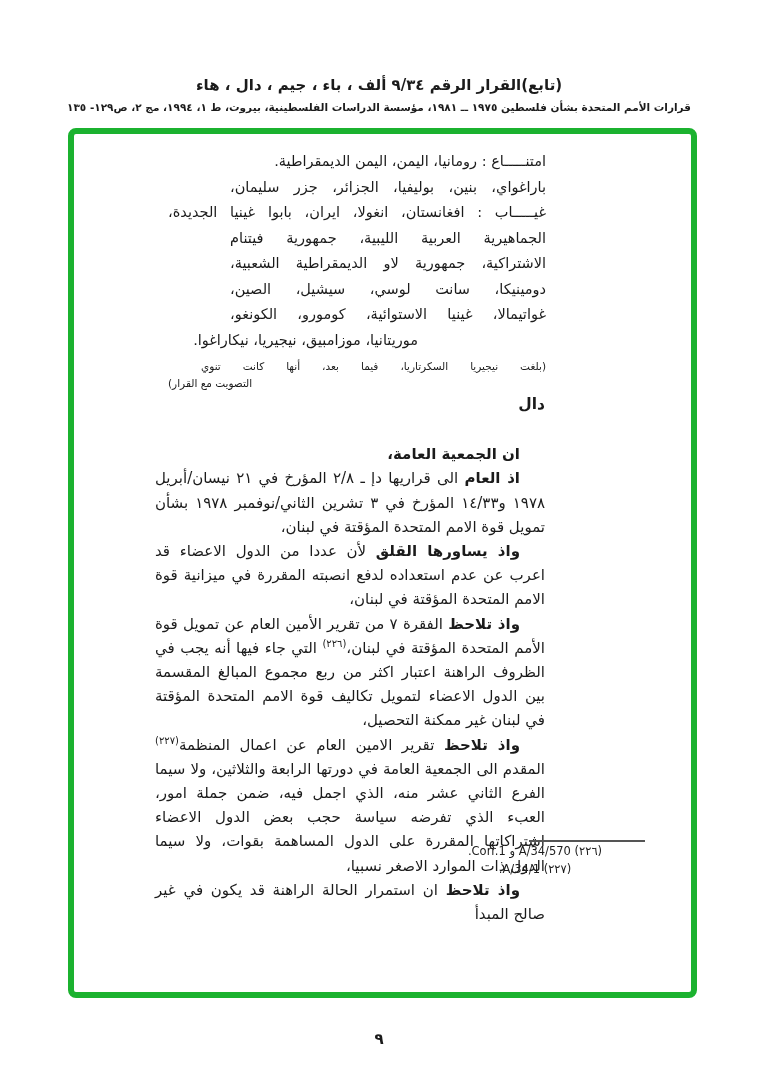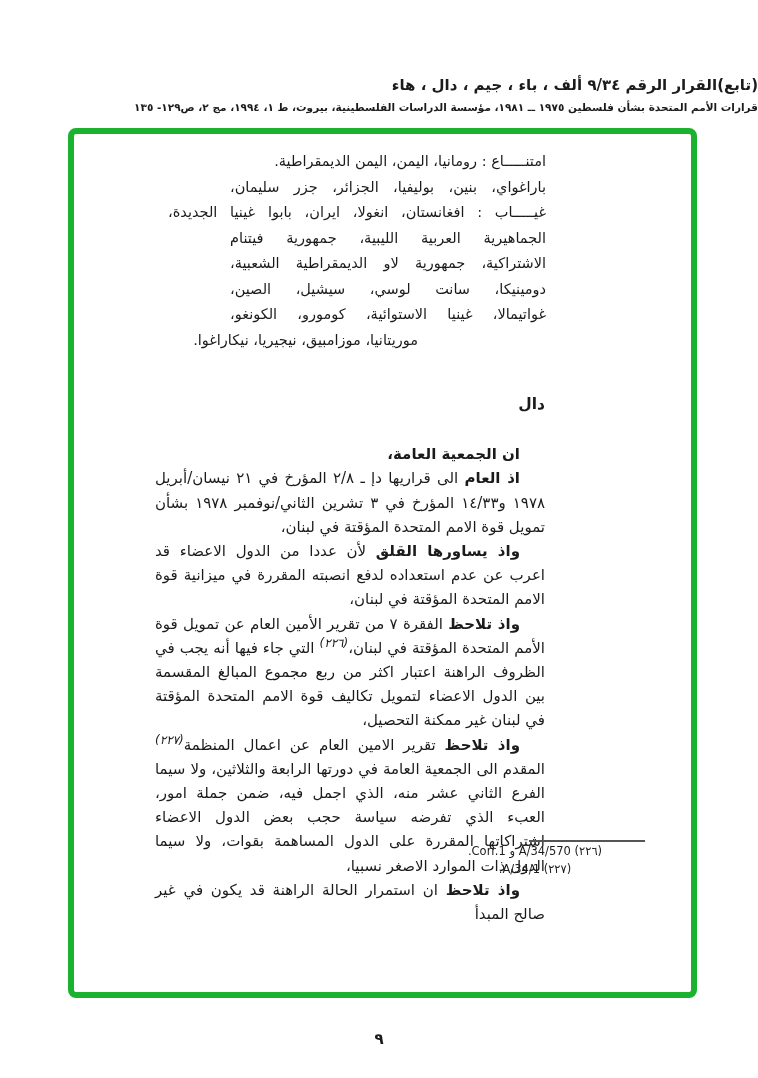--- a/index.html
+++ b/index.html
@@ -1,21 +1,21 @@
 <!DOCTYPE html>
 <html lang="ar"><head>
 <meta charset="utf-8">
 <style>
   html,body{margin:0;padding:0;background:#ffffff;}
   .page{
     position:relative;width:758px;height:1078px;background:#ffffff;overflow:hidden;
     font-family:"DejaVu Sans",sans-serif;color:#1b1b1b;
   }
   
-  .hdr{position:absolute;top:76px;left:0;right:0;direction:rtl;}
+  .hdr{position:absolute;top:76px;left:0;right:0;text-align:center;direction:rtl;}
   .h-title{font-size:15px;font-weight:bold;letter-spacing:0;}
   .h-source{font-size:10.5px;font-weight:bold;margin-top:7px;}
   
   .frame{
     position:absolute;left:68px;top:128px;width:629px;height:870px;
     border:6px solid #1bb22f;border-radius:8px;box-sizing:border-box;
   }
   
   .votes{
     position:absolute;top:15px;right:145px;width:378px;
@@ -29,21 +29,21 @@
   .note-l1{margin-left:33px;text-align:justify;text-align-last:justify;}
   .note-l2{text-align:left;}
   
   .body-col{
     position:absolute;top:258px;right:146px;width:390px;
     direction:rtl;font-size:15px;line-height:24.2px;text-align:justify;
   }
   .dal{text-align:right;font-weight:bold;font-size:15.5px;margin-bottom:26px;}
   .body-col p{margin:0;text-indent:25px;}
   .b{font-weight:bold;}
-  .sup{font-size:12px;vertical-align:super;line-height:0;font-style:italic;}
+  .sup{font-size:10px;vertical-align:super;line-height:0;}
   
   .footnotes{position:absolute;top:706px;right:46px;width:220px;direction:rtl;text-align:right;}
   .fn-rule{width:116px;border-top:2px solid #555;height:0;}
   .fn{font-size:11.5px;line-height:18px;text-align:center;}
   .fn:first-of-type{margin-top:9px;}
   
   .pagenum{position:absolute;top:1030px;left:0;right:0;text-align:center;
     font-size:15px;font-weight:bold;direction:rtl;}
 </style>
 </head>
@@ -60,20 +60,24 @@
 
     <div class="votes">
       <div class="v-line"><span class="lbl">امتنـــــاع :</span> <span>رومانيا، اليمن، اليمن الديمقراطية.</span></div>
       <div class="v-line stretch v-cont">باراغواي، بنين، بوليفيا، الجزائر، جزر سليمان،</div>
       <div class="v-line stretch"><span class="lbl">غيـــــاب :</span> <span>افغانستان، انغولا، ايران، بابوا غينيا الجديدة،</span></div>
       <div class="v-line stretch v-cont">الجماهيرية العربية الليبية، جمهورية فيتنام</div>
       <div class="v-line stretch v-cont">الاشتراكية، جمهورية لاو الديمقراطية الشعبية،</div>
       <div class="v-line stretch v-cont">دومينيكا، سانت لوسي، سيشيل، الصين،</div>
       <div class="v-line stretch v-cont">غواتيمالا، غينيا الاستوائية، كومورو، الكونغو،</div>
       <div class="v-line v-last">موريتانيا، موزامبيق، نيجيريا، نيكاراغوا.</div>
+      <div class="note">
+        <div class="note-l1">(بلغت نيجيريا السكرتاريا، فيما بعد، أنها كانت تنوي</div>
+        <div class="note-l2">التصويت مع القرار)</div>
+      </div>
     </div>
 
     <div class="body-col">
       <div class="dal">دال</div>
       <p><span class="b">ان الجمعية العامة،</span></p>
       <p><span class="b">اذ العام</span><span> الى قراريها دإ ـ ٢/٨ المؤرخ في ٢١ نيسان/أبريل ١٩٧٨ و١٤/٣٣ المؤرخ في ٣ تشرين الثاني/نوفمبر ١٩٧٨ بشأن تمويل قوة الامم المتحدة المؤقتة في لبنان،</span></p>
       <p><span class="b">واذ يساورها القلق</span><span> لأن عددا من الدول الاعضاء قد اعرب عن عدم استعداده لدفع انصبته المقررة في ميزانية قوة الامم المتحدة المؤقتة في لبنان،</span></p>
       <p><span class="b">واذ تلاحظ</span><span> الفقرة ٧ من تقرير الأمين العام عن تمويل قوة الأمم المتحدة المؤقتة في لبنان،</span><span class="sup">(٢٢٦)</span><span> التي جاء فيها أنه يجب في الظروف الراهنة اعتبار اكثر من ربع مجموع المبالغ المقسمة بين الدول الاعضاء لتمويل تكاليف قوة الامم المتحدة المؤقتة في لبنان غير ممكنة التحصيل،</span></p>
       <p><span class="b">واذ تلاحظ</span><span> تقرير الامين العام عن اعمال المنظمة</span><span class="sup">(٢٢٧)</span><span> المقدم الى الجمعية العامة في دورتها الرابعة والثلاثين، ولا سيما الفرع الثاني عشر منه، الذي اجمل فيه، ضمن جملة امور، العبء الذي تفرضه سياسة حجب بعض الدول الاعضاء اشتراكاتها المقررة على الدول المساهمة بقوات، ولا سيما الدول ذات الموارد الاصغر نسبيا،</span></p>
       <p><span class="b">واذ تلاحظ</span><span> ان استمرار الحالة الراهنة قد يكون في غير صالح المبدأ</span></p>

